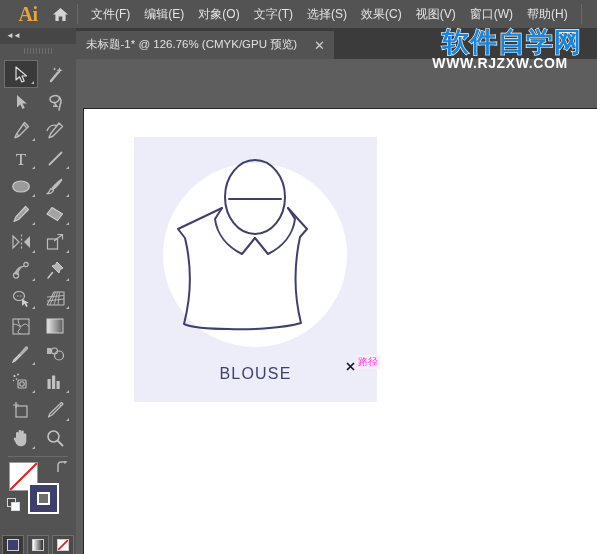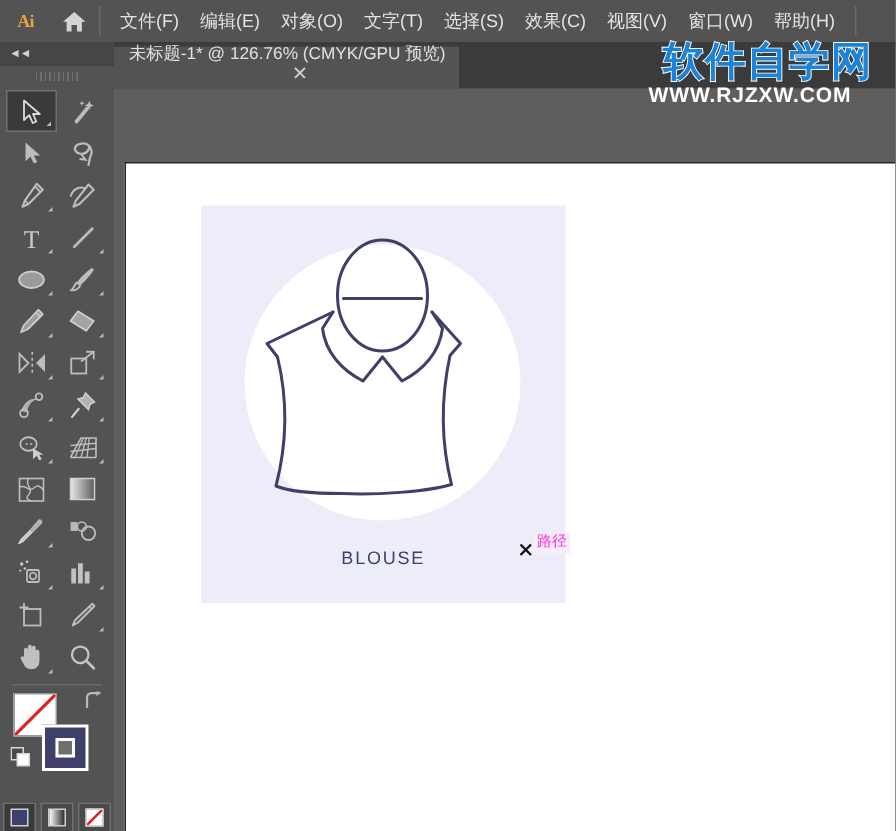--- a/index.html
+++ b/index.html
@@ -31,24 +31,25 @@
     align-items: center;
     box-sizing: border-box;
   }
   .ai-logo {
     width: 34px;
     height: 28px;
     display: flex;
     align-items: center;
     justify-content: center;
     color: #e8a33d;
-    font-size: 12px;
+    font-size: 20px;
     font-weight: bold;
     font-family: "Liberation Serif", "DejaVu Serif", serif;
     letter-spacing: -0.5px;
+    padding-left: 11px;
   }
   .home-btn {
     width: 30px;
     height: 28px;
     display: flex;
     align-items: center;
     justify-content: center;
   }
   .menu-sep {
     width: 1px;
@@ -84,21 +85,20 @@
   }
   .doc-tab {
     position: absolute;
     left: 74px; top: 3px;
     height: 28px;
     background: #535353;
     display: flex;
     align-items: center;
     padding: 0 9px 0 12px;
     box-sizing: border-box;
-    flex-direction: column;
   }
   .doc-tab-title {
     color: #e0e0e0;
     font-size: 11.5px;
     white-space: nowrap;
     line-height: 1;
   }
   .doc-tab-close {
     color: #cfcfcf;
     font-size: 13px;
@@ -269,21 +269,21 @@
     height: 265px;
     background: #ecedf8;
   }
   .art-svg { display: block; }
   .blouse-label {
     position: absolute;
     left: 0; right: 0;
     top: 228px;
     text-align: center;
     color: #3f3f6b;
-    font-size: 12px;
+    font-size: 16px;
     letter-spacing: 1.2px;
     font-family: "Liberation Sans", "DejaVu Sans", sans-serif;
   }
 
   
   .cursor-hint {
     position: absolute;
     left: 262px; top: 246px;
     display: flex;
     align-items: flex-start;

